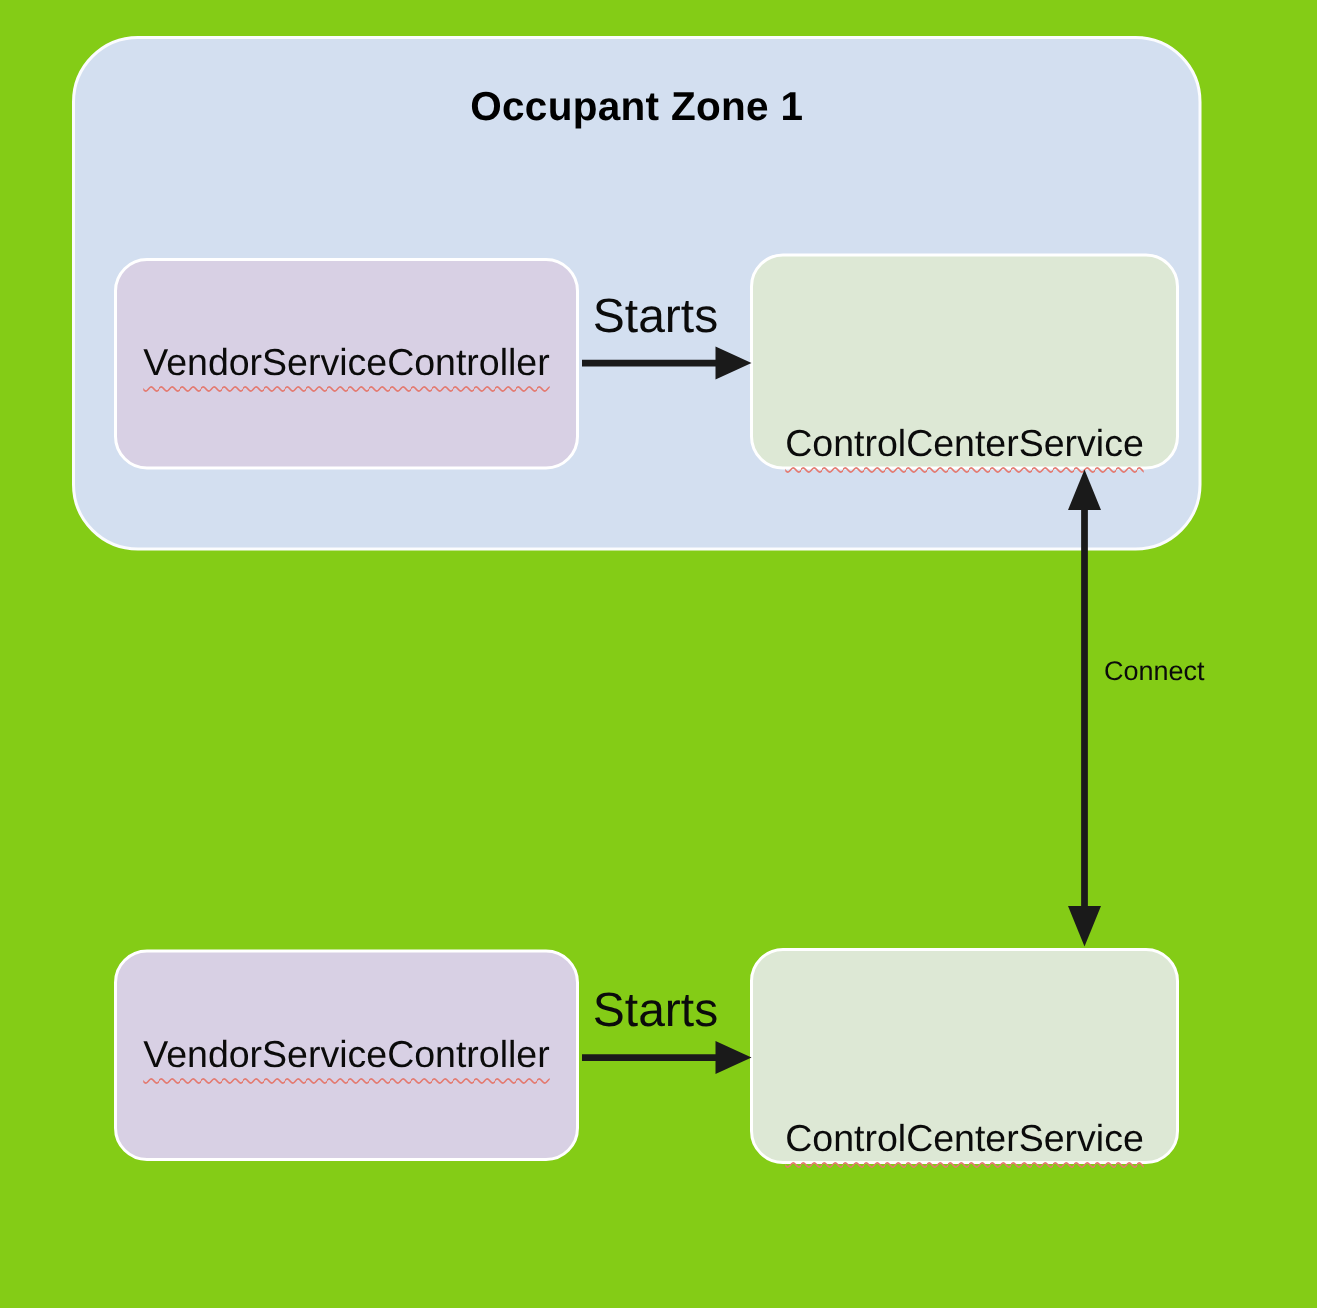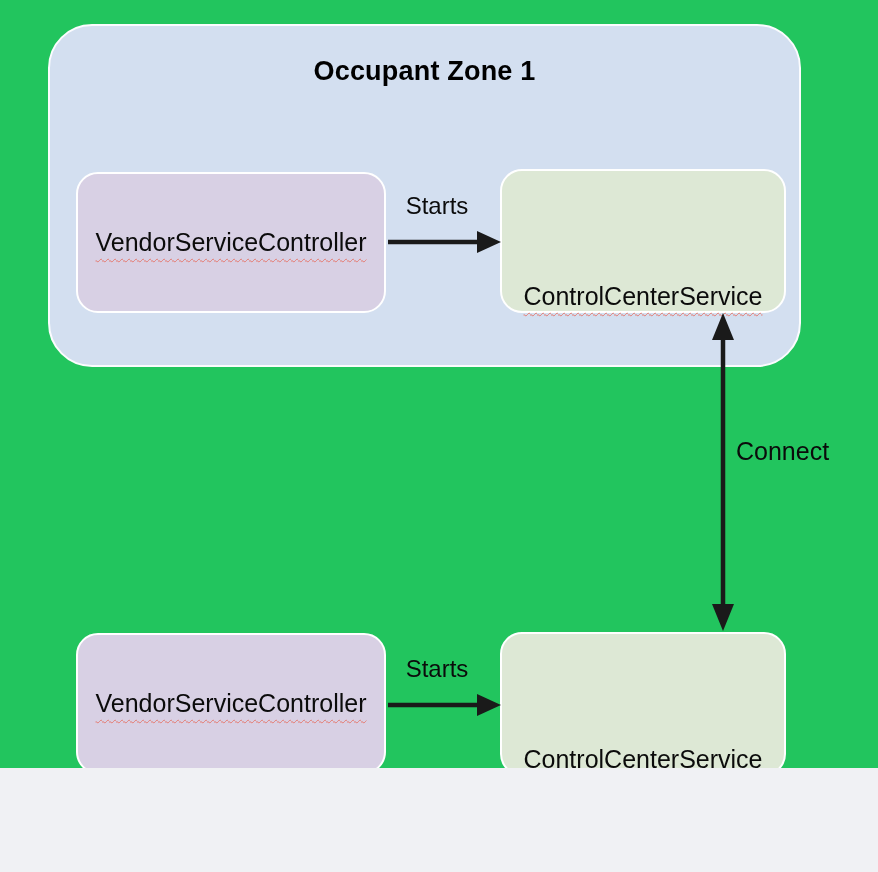--- a/index.html
+++ b/index.html
@@ -4,22 +4,22 @@
 <style>
   * { margin: 0; padding: 0; box-sizing: border-box; }
   html, body {
     background: #f0f1f4;
     font-family: "Liberation Sans", sans-serif;
     color: #111;
   }
   .canvas {
     position: relative;
     width: 878px;
-    height: 768px;
-    background: #22c55e;
+    height: 872px;
+    background: #84cc16;
     overflow: hidden;
   }
   .zone {
     position: absolute;
     left: 48px;
     width: 753px;
     background: #d3dff0;
     border: 2px solid #fbfcfe;
     border-radius: 44px;
   }
@@ -56,28 +56,28 @@
     white-space: nowrap;
   }
   .node-controller { background: #d8d0e4; }
   .node-service    { background: #dde8d5; align-items: flex-end; }
   .node-controller-1 { left: 76px;  top: 172px; width: 310px; height: 141px; }
   .node-service-1    { left: 500px; top: 169px; width: 286px; height: 144px; }
   .node-controller-2 { left: 76px;  top: 633px; width: 310px; height: 141px; }
   .node-service-2    { left: 500px; top: 632px; width: 286px; height: 144px; }
   .edge-label {
     position: absolute;
-    font-size: 24px;
+    font-size: 32px;
     color: #0b0b0b;
     white-space: nowrap;
   }
   .starts-label { left: 377px; width: 120px; text-align: center; }
   .starts-label-1 { top: 192px; }
   .starts-label-2 { top: 655px; }
-  .connect-label { left: 736px; top: 437px; font-size: 25px; }
+  .connect-label { left: 736px; top: 437px; font-size: 18px; }
   .arrow-layer {
     position: absolute;
     left: 0; top: 0;
     width: 878px;
     height: 872px;
     pointer-events: none;
   }
 </style>
 </head>
 <body>

